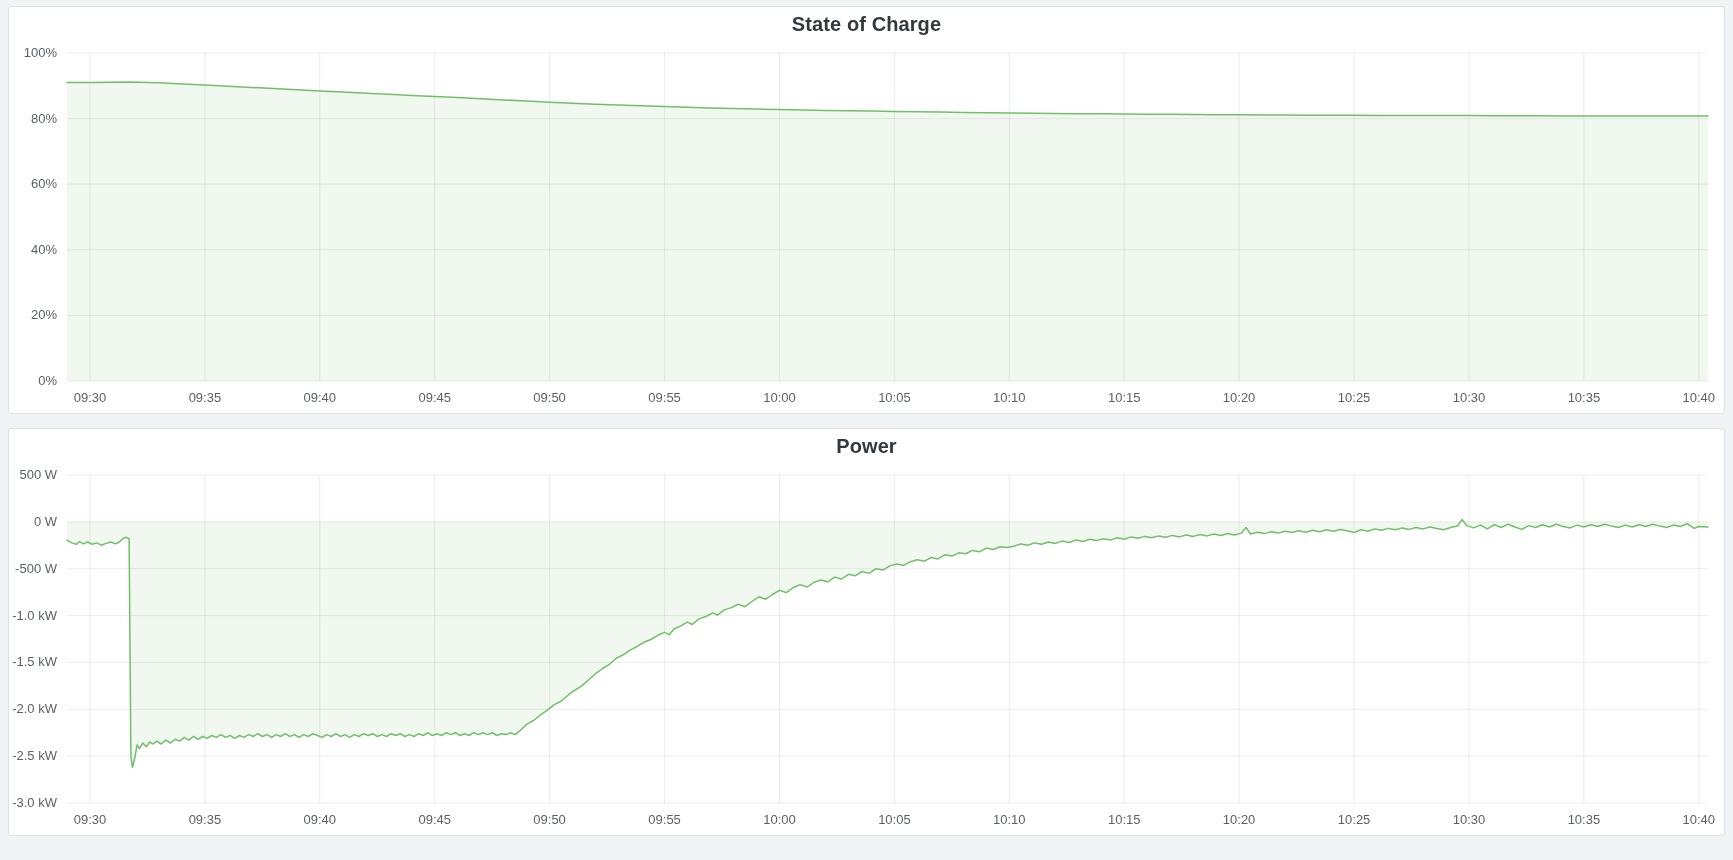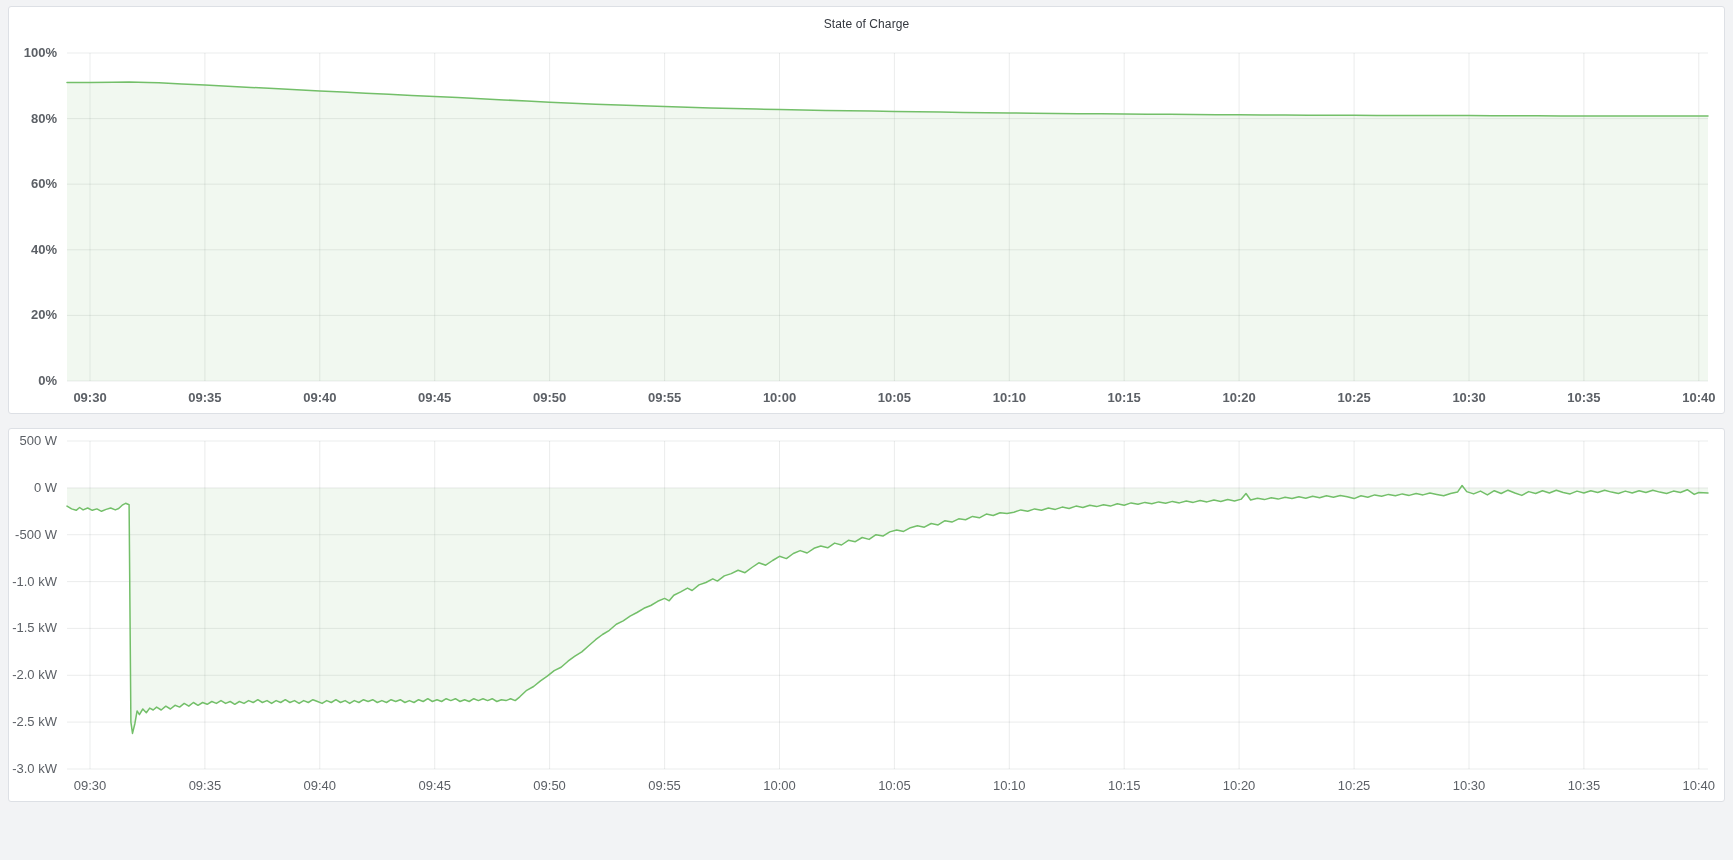--- a/index.html
+++ b/index.html
@@ -14,26 +14,26 @@
   .panel{
     background:#ffffff;
     border:1px solid #dde0e5;
     border-radius:3px;
     box-sizing:border-box;
     margin-bottom:14px;
   }
   .panel-header{
     height:34px;
     display:flex;align-items:center;justify-content:center;
-    font-size:12px;font-weight:400;color:#33373e;
+    font-size:20px;font-weight:700;color:#33373e;
     letter-spacing:.1px;
     cursor:pointer;
   }
   .chart{width:100%;display:block;position:relative;}
-  #chart-soc{height:372px;font-weight:bold;}
+  #chart-soc{height:372px;}
   #chart-power{height:372px;text-decoration:underline;}
   svg{display:block;}
 </style>
 </head>
 <body>
 
 <div class="panel">
   <div class="panel-header">State of Charge</div>
   <div class="chart" id="chart-soc">
       <svg width="1715" height="372" xmlns="http://www.w3.org/2000/svg">
@@ -79,20 +79,21 @@
         <text x="1574.9" y="361" text-anchor="middle" font-size="13" fill="#5c6066">10:35</text>
         <line y1="12" y2="340" x1="1689.8" x2="1689.8" stroke="rgba(36,41,46,0.09)" stroke-width="1"></line>
         <text x="1689.8" y="361" text-anchor="middle" font-size="13" fill="#5c6066">10:40</text>
         <path d="M 58.0,340.0 L 58.0,41.5 L 81.0,41.4 L 104.0,41.2 L 120.1,41.0 L 138.4,41.4 L 149.9,41.8 L 172.9,43.0 L 195.9,44.1 L 218.9,45.3 L 241.9,46.4 L 264.8,47.6 L 287.8,48.7 L 310.8,49.9 L 333.8,51.0 L 356.8,52.2 L 379.8,53.3 L 402.7,54.5 L 425.7,55.5 L 448.7,56.6 L 471.7,57.8 L 494.7,58.9 L 517.7,60.1 L 540.6,61.2 L 563.6,62.2 L 586.6,63.2 L 609.6,64.0 L 632.6,64.8 L 655.6,65.6 L 678.5,66.3 L 701.5,66.9 L 724.5,67.6 L 747.5,68.1 L 770.5,68.6 L 793.5,69.1 L 816.4,69.4 L 839.4,69.7 L 862.4,70.1 L 885.4,70.4 L 908.4,70.7 L 931.4,71.0 L 954.3,71.4 L 977.3,71.7 L 1000.3,72.0 L 1023.3,72.2 L 1046.3,72.4 L 1069.3,72.7 L 1092.2,72.8 L 1115.2,73.0 L 1138.2,73.2 L 1161.2,73.3 L 1184.2,73.5 L 1207.2,73.7 L 1230.1,73.8 L 1253.1,74.0 L 1276.1,74.0 L 1299.1,74.2 L 1322.1,74.3 L 1345.1,74.3 L 1368.0,74.5 L 1391.0,74.5 L 1414.0,74.6 L 1437.0,74.6 L 1460.0,74.6 L 1483.0,74.8 L 1505.9,74.8 L 1528.9,74.8 L 1551.9,75.0 L 1574.9,75.0 L 1597.9,75.0 L 1620.9,75.0 L 1643.8,75.0 L 1666.8,75.0 L 1689.8,75.0 L 1699.0,75.0 L 1699.0,340.0 Z" fill="rgba(115,191,105,0.10)" stroke="none"></path>
         <path d="M 58.0,41.5 L 81.0,41.4 L 104.0,41.2 L 120.1,41.0 L 138.4,41.4 L 149.9,41.8 L 172.9,43.0 L 195.9,44.1 L 218.9,45.3 L 241.9,46.4 L 264.8,47.6 L 287.8,48.7 L 310.8,49.9 L 333.8,51.0 L 356.8,52.2 L 379.8,53.3 L 402.7,54.5 L 425.7,55.5 L 448.7,56.6 L 471.7,57.8 L 494.7,58.9 L 517.7,60.1 L 540.6,61.2 L 563.6,62.2 L 586.6,63.2 L 609.6,64.0 L 632.6,64.8 L 655.6,65.6 L 678.5,66.3 L 701.5,66.9 L 724.5,67.6 L 747.5,68.1 L 770.5,68.6 L 793.5,69.1 L 816.4,69.4 L 839.4,69.7 L 862.4,70.1 L 885.4,70.4 L 908.4,70.7 L 931.4,71.0 L 954.3,71.4 L 977.3,71.7 L 1000.3,72.0 L 1023.3,72.2 L 1046.3,72.4 L 1069.3,72.7 L 1092.2,72.8 L 1115.2,73.0 L 1138.2,73.2 L 1161.2,73.3 L 1184.2,73.5 L 1207.2,73.7 L 1230.1,73.8 L 1253.1,74.0 L 1276.1,74.0 L 1299.1,74.2 L 1322.1,74.3 L 1345.1,74.3 L 1368.0,74.5 L 1391.0,74.5 L 1414.0,74.6 L 1437.0,74.6 L 1460.0,74.6 L 1483.0,74.8 L 1505.9,74.8 L 1528.9,74.8 L 1551.9,75.0 L 1574.9,75.0 L 1597.9,75.0 L 1620.9,75.0 L 1643.8,75.0 L 1666.8,75.0 L 1689.8,75.0 L 1699.0,75.0" fill="none" stroke="#73bf69" stroke-width="1.5" stroke-linejoin="round" stroke-linecap="round"></path>
       </svg>
     </div>
 </div>
 
 <div class="panel">
+  <div class="panel-header">Power</div>
   <div class="chart" id="chart-power">
       <svg width="1715" height="372" xmlns="http://www.w3.org/2000/svg">
         <line x1="58" x2="1699" y1="12.0" y2="12.0" stroke="rgba(36,41,46,0.09)" stroke-width="1"></line>
         <text x="48" y="16" text-anchor="end" font-size="13" fill="#5c6066">500 W</text>
         <line x1="58" x2="1699" y1="58.9" y2="58.9" stroke="rgba(36,41,46,0.09)" stroke-width="1"></line>
         <text x="48" y="62.9" text-anchor="end" font-size="13" fill="#5c6066">0 W</text>
         <line x1="58" x2="1699" y1="105.7" y2="105.7" stroke="rgba(36,41,46,0.09)" stroke-width="1"></line>
         <text x="48" y="109.7" text-anchor="end" font-size="13" fill="#5c6066">-500 W</text>
         <line x1="58" x2="1699" y1="152.6" y2="152.6" stroke="rgba(36,41,46,0.09)" stroke-width="1"></line>
         <text x="48" y="156.6" text-anchor="end" font-size="13" fill="#5c6066">-1.0 kW</text>

